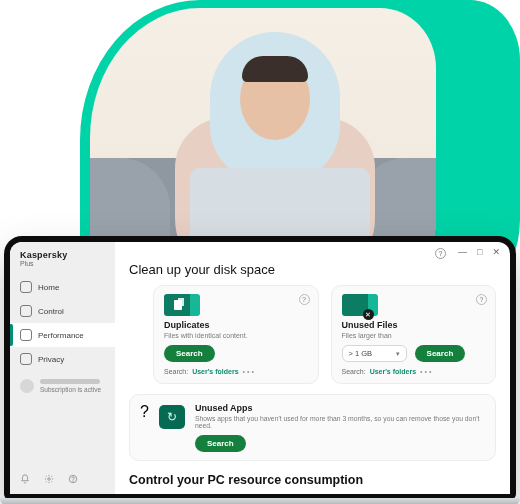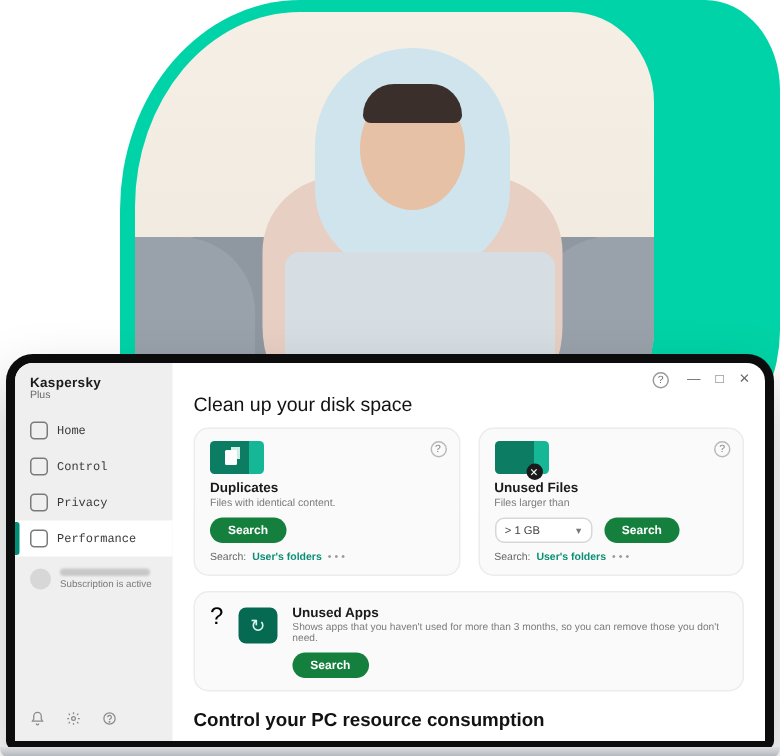--- a/index.html
+++ b/index.html
@@ -73,21 +73,21 @@
   .nav-item {
     display:flex; align-items:center; gap:6px;
     padding: 6px 10px; margin: 0;
     cursor: pointer;
   }
   .nav-item .dot { width:12px; height:12px; border:1.2px solid #7a7a7a; border-radius:3px; position:relative; flex:0 0 12px; }
   .nav-item.active { background:#fff; }
   .nav-item.active::before {
     content:""; position:absolute; left:0; width:3px; height:22px; background:#008f76; border-radius:0 2px 2px 0;
   }
-  .nav-item { position:relative;font-family:Liberation Mono, monospace; }
+  .nav-item { position:relative; }
   .nav-item span.label { white-space:nowrap; }
   .profile {
     display:flex; align-items:center; gap:6px;
     padding: 6px 10px; margin-top: 2px;
   }
   .avatar { width:14px; height:14px; border-radius:50%; background:#d7d7d7; flex:0 0 14px; }
   .profile .lines { display:flex; flex-direction:column; }
   .profile .l1 { width:60px; height:5px; background:#c8c8c8; border-radius:3px; filter:blur(.7px); }
   .profile .l2 { font-size:6.5px; color:#7a7a7a; margin-top:2px; }
   .sidebar .spacer { flex:1; }
@@ -97,21 +97,21 @@
   
   .main {
     flex:1; padding: 8px 14px 0 14px; position: relative;
   }
   .win-controls { position:absolute; right:10px; top:6px; display:flex; gap:10px; color:#6b6b6b; font-size:9px; }
   .win-controls span { cursor:pointer; line-height:1; }
   .help { position:absolute; right:64px; top:6px; width:11px; height:11px; border:1px solid #9a9a9a; border-radius:50%; font-size:7px; color:#6a6a6a; display:flex; align-items:center; justify-content:center; cursor:pointer; }
 
   .h1 { font-size: 13px; font-weight: 400; color:#121212; margin: 12px 0 8px 0; }
 
-  .cards-row { display:flex; gap:12px; }
+  .cards-row { display:flex; gap:12px;margin-left:24px; }
   .card {
     background:#fafafa; border:1px solid #ececec; border-radius:10px;
     padding: 8px 10px 8px 10px; flex:1; position:relative;
   }
   .card .cicon {
     width:26px; height:22px; background:#0c7d63; border-radius:3px 0 0 3px;
     position:relative; margin-bottom:4px;
   }
   .card .cicon::before{
     content:""; position:absolute; right:-10px; top:0; width:10px; height:22px;
@@ -195,27 +195,27 @@
         </div>
 
         <div class="nav-item">
           <span class="dot"></span>
           <span class="label">Home</span>
         </div>
         <div class="nav-item">
           <span class="dot"></span>
           <span class="label">Control</span>
         </div>
+        <div class="nav-item active">
+          <span class="dot"></span>
+          <span class="label">Performance</span>
+        </div>
         <div class="nav-item">
           <span class="dot"></span>
           <span class="label">Privacy</span>
-        </div>
-        <div class="nav-item active">
-          <span class="dot"></span>
-          <span class="label">Performance</span>
         </div>
 
         <div class="profile">
           <span class="avatar"></span>
           <span class="lines">
             <span class="l1"></span>
             <span class="l2">Subscription is active</span>
           </span>
         </div>
 

